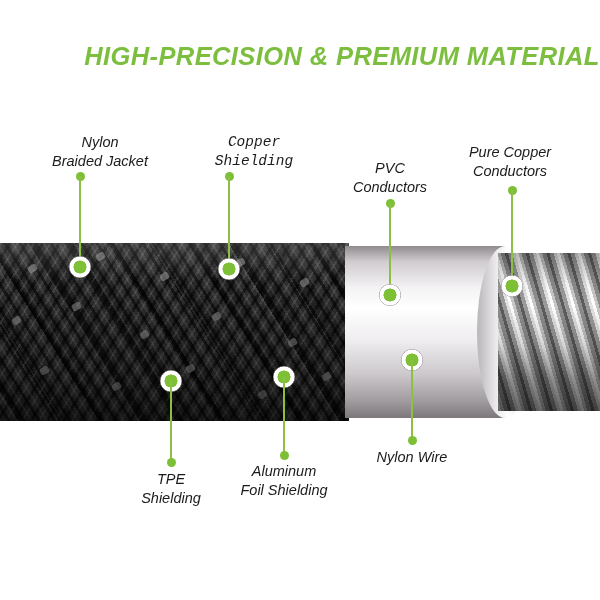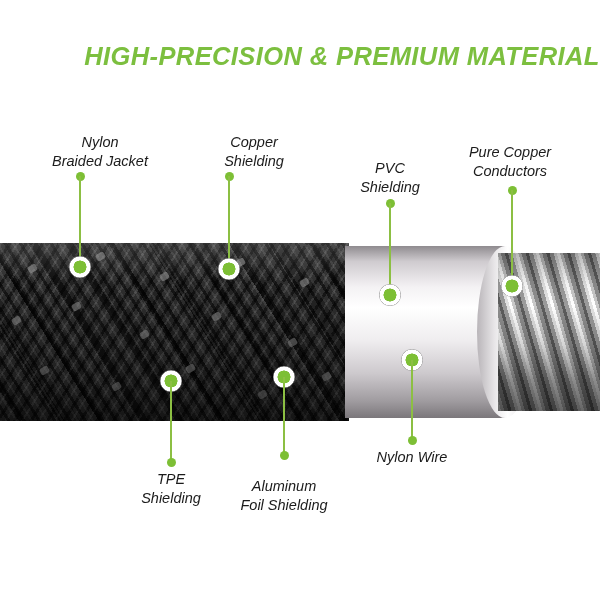--- a/index.html
+++ b/index.html
@@ -109,48 +109,48 @@
     <div class="cyl shield"></div>
 
   </div>
 
   <div class="lbl" style="left:10px;top:133px;width:180px;">Nylon
 Braided Jacket</div>
   <div class="dot-s" style="left:80px;top:176px;"></div>
   <div class="leader" style="left:79px;top:176px;height:91px;"></div>
   <div class="dot-b" style="left:80px;top:267px;"></div>
 
-  <div class="lbl" style="left:164px;top:133px;width:180px;">Copper
+  <div class="lbl" style="left:164px;top:133px;width:180px;font-family:Liberation Mono, monospace;">Copper
 Shielding</div>
   <div class="dot-s" style="left:229px;top:176px;"></div>
   <div class="leader" style="left:228px;top:176px;height:93px;"></div>
   <div class="dot-b" style="left:229px;top:269px;"></div>
 
   <div class="lbl" style="left:300px;top:159px;width:180px;">PVC
-Shielding</div>
+Conductors</div>
   <div class="dot-s" style="left:390px;top:203px;"></div>
   <div class="leader" style="left:389px;top:203px;height:92px;"></div>
   <div class="dot-b" style="left:390px;top:295px;"></div>
 
   <div class="lbl" style="left:420px;top:143px;width:180px;">Pure Copper
 Conductors</div>
   <div class="dot-s" style="left:512px;top:190px;"></div>
   <div class="leader" style="left:511px;top:190px;height:96px;"></div>
   <div class="dot-b" style="left:512px;top:286px;"></div>
 
   <div class="dot-b" style="left:171px;top:381px;"></div>
   <div class="leader" style="left:170px;top:381px;height:81px;"></div>
   <div class="dot-s" style="left:171px;top:462px;"></div>
   <div class="lbl" style="left:81px;top:470px;width:180px;">TPE
 Shielding</div>
 
   <div class="dot-b" style="left:284px;top:377px;"></div>
   <div class="leader" style="left:283px;top:377px;height:78px;"></div>
   <div class="dot-s" style="left:284px;top:455px;"></div>
-  <div class="lbl" style="left:194px;top:477px;width:180px;">Aluminum
+  <div class="lbl" style="left:194px;top:462px;width:180px;">Aluminum
 Foil Shielding</div>
 
   <div class="dot-b" style="left:412px;top:360px;"></div>
   <div class="leader" style="left:411px;top:360px;height:80px;"></div>
   <div class="dot-s" style="left:412px;top:440px;"></div>
   <div class="lbl" style="left:322px;top:448px;width:180px;">Nylon Wire</div>
 
 </div>
 
 </body></html>

